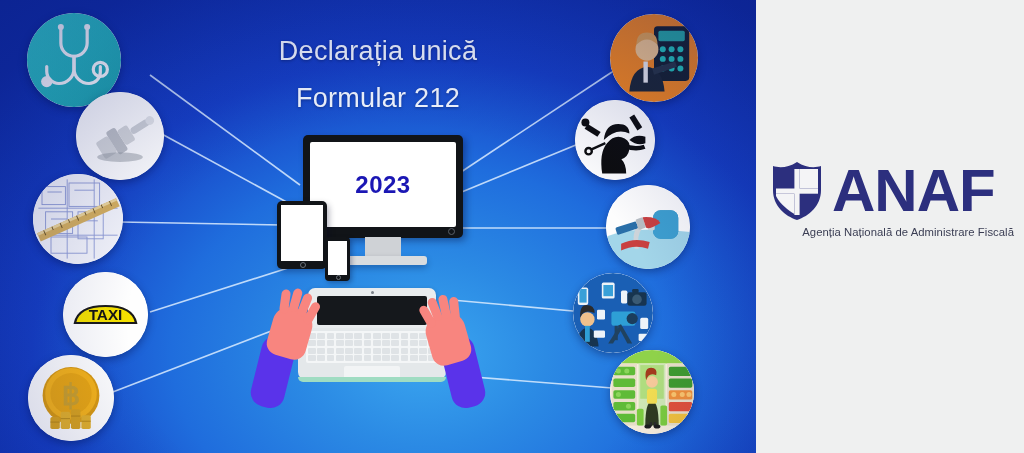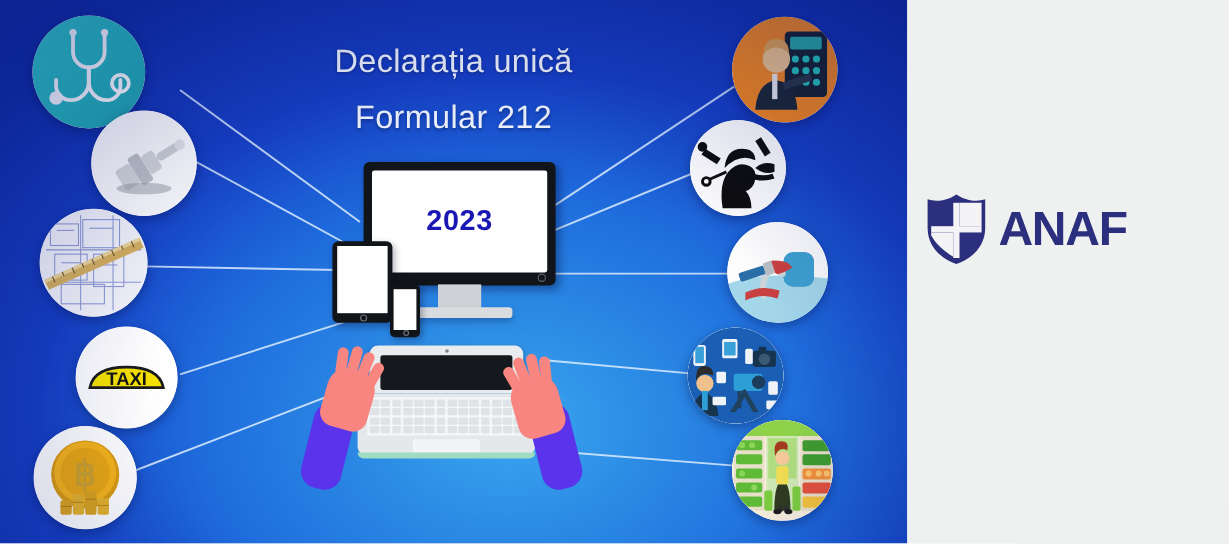--- a/index.html
+++ b/index.html
@@ -75,21 +75,21 @@
   
   .badge{position:absolute;border-radius:50%;overflow:hidden;background:#fff;
          box-shadow:0 3px 9px rgba(0,10,60,.38);}
   .badge .inner{position:absolute;inset:0;}
 
   
   .logo-panel{position:absolute;left:756px;top:0;width:268px;height:453px;background:#eff0f0;}
   .logo-wrap{position:absolute;left:14px;top:160px;width:244px;}
   .logo-row{display:flex;align-items:center;gap:8px;}
   .shield{flex:0 0 auto;}
-  .anaf-text{font-family:"Liberation Sans",sans-serif;font-weight:bold;font-size:40px;color:#2c2f7e;
+  .anaf-text{font-family:"Liberation Sans",sans-serif;font-weight:bold;font-size:60px;color:#2c2f7e;
              letter-spacing:-1px;line-height:.92;}
   .tagline{margin-top:4px;text-align:right;font-size:11.3px;color:#3a3d53;letter-spacing:.05px;}
 </style>
 </head>
 <body>
 
 <div class="stage">
 
   <div class="blue-panel">
 
@@ -496,16 +496,17 @@
       <div class="logo-row">
         <svg class="shield" width="54" height="62" viewBox="0 0 54 62">
           <path d="M27 2 C18 8 9 8 3 6 V30 C3 46 15 56 27 60 C39 56 51 46 51 30 V6 C45 8 36 8 27 2 Z" fill="#2c2f7e"></path>
           <rect x="24.4" y="9" width="5.2" height="46" fill="#f4f4f6"></rect>
           <rect x="6" y="28.5" width="42" height="5.2" fill="#f4f4f6"></rect>
           <path d="M29.6 9 H48 V28.5 H29.6 Z" fill="#f4f4f6"></path>
           <path d="M6 33.7 H24.4 V54 C18 50 10 44 6 36 Z" fill="#f4f4f6"></path>
         </svg>
         <div class="anaf-text">ANAF</div>
       </div>
+      <div class="tagline">Agenția Națională de Administrare Fiscală</div>
     </div>
   </div>
 
 </div>
 
 </body></html>

